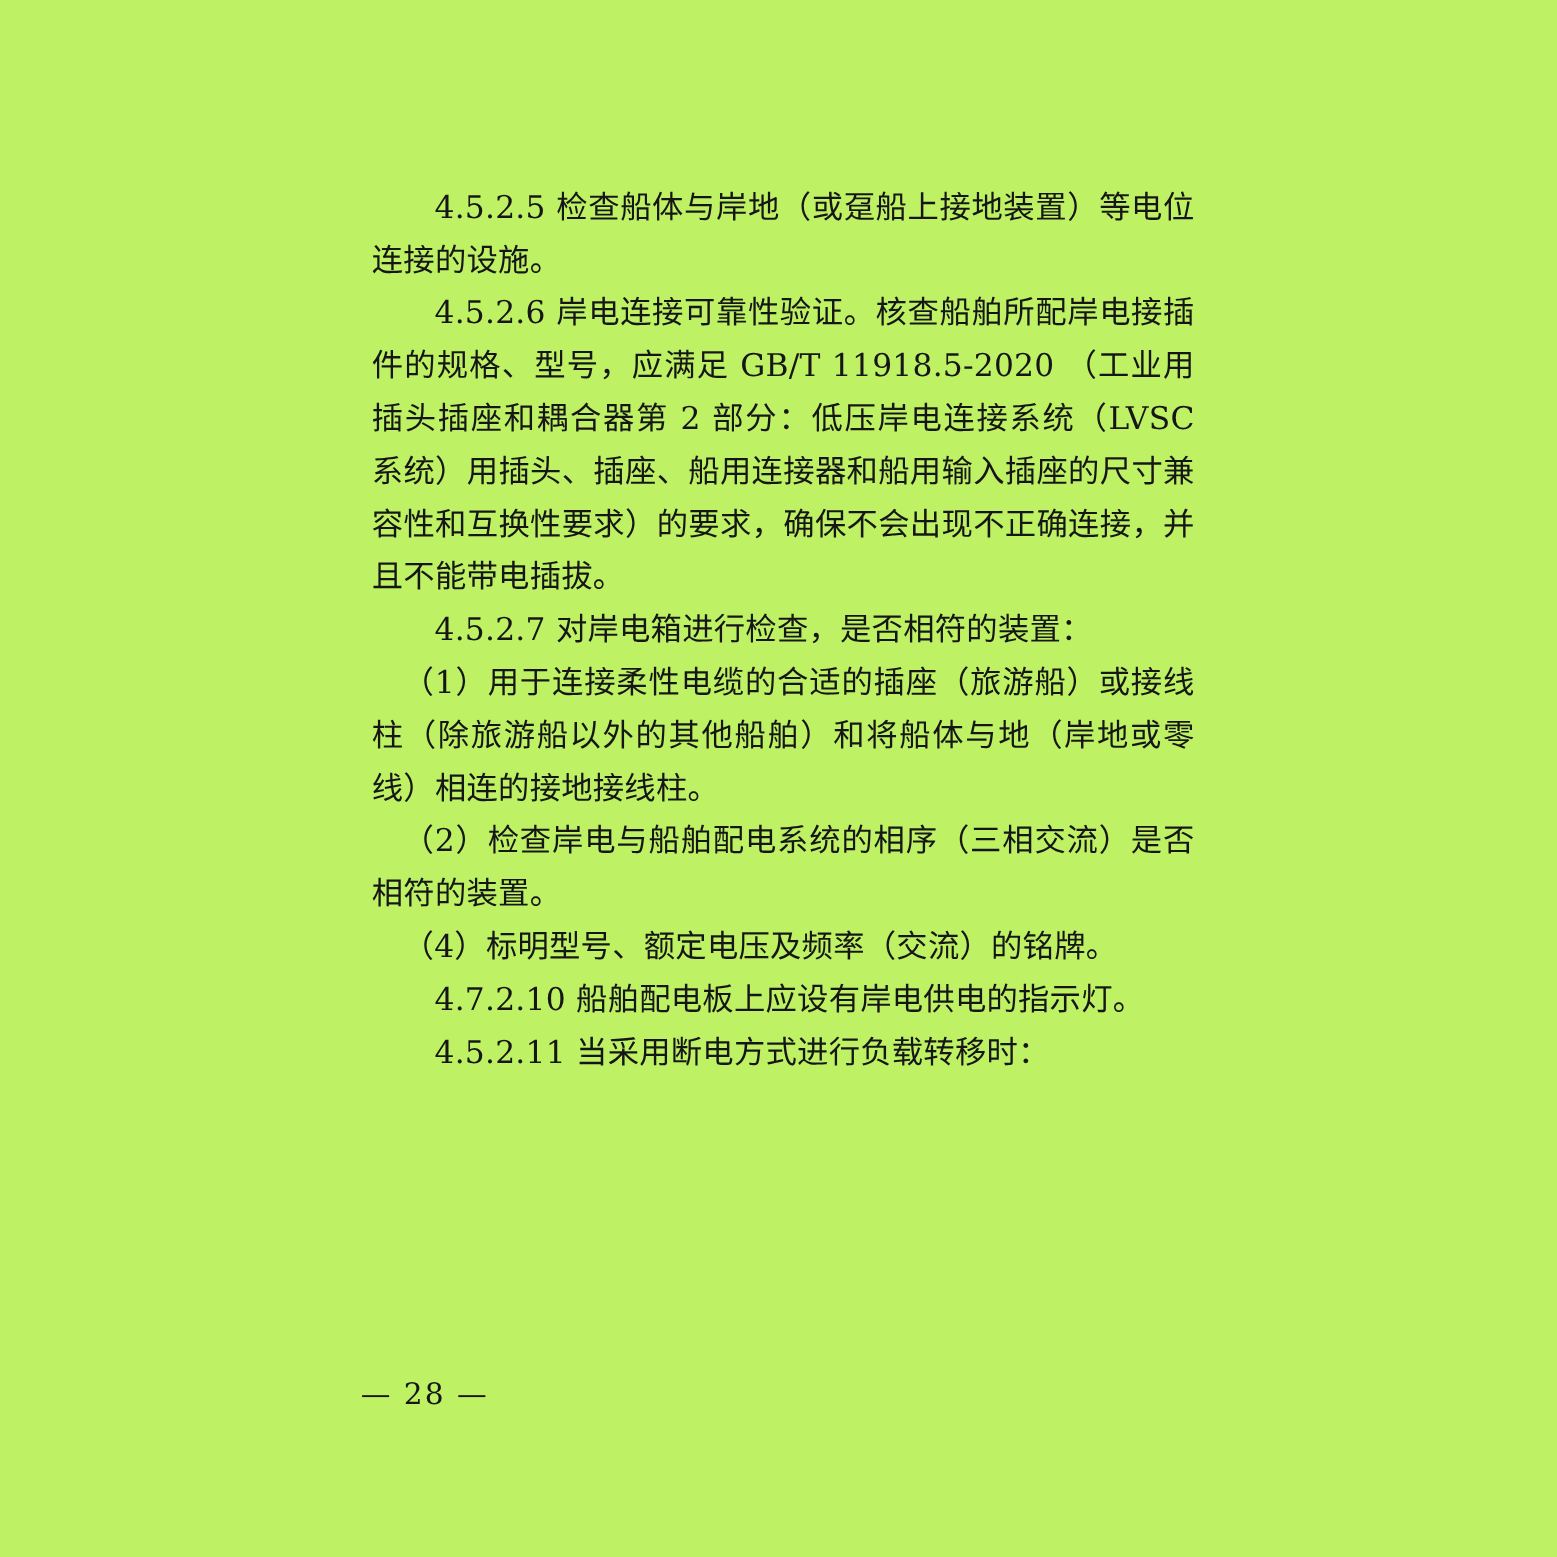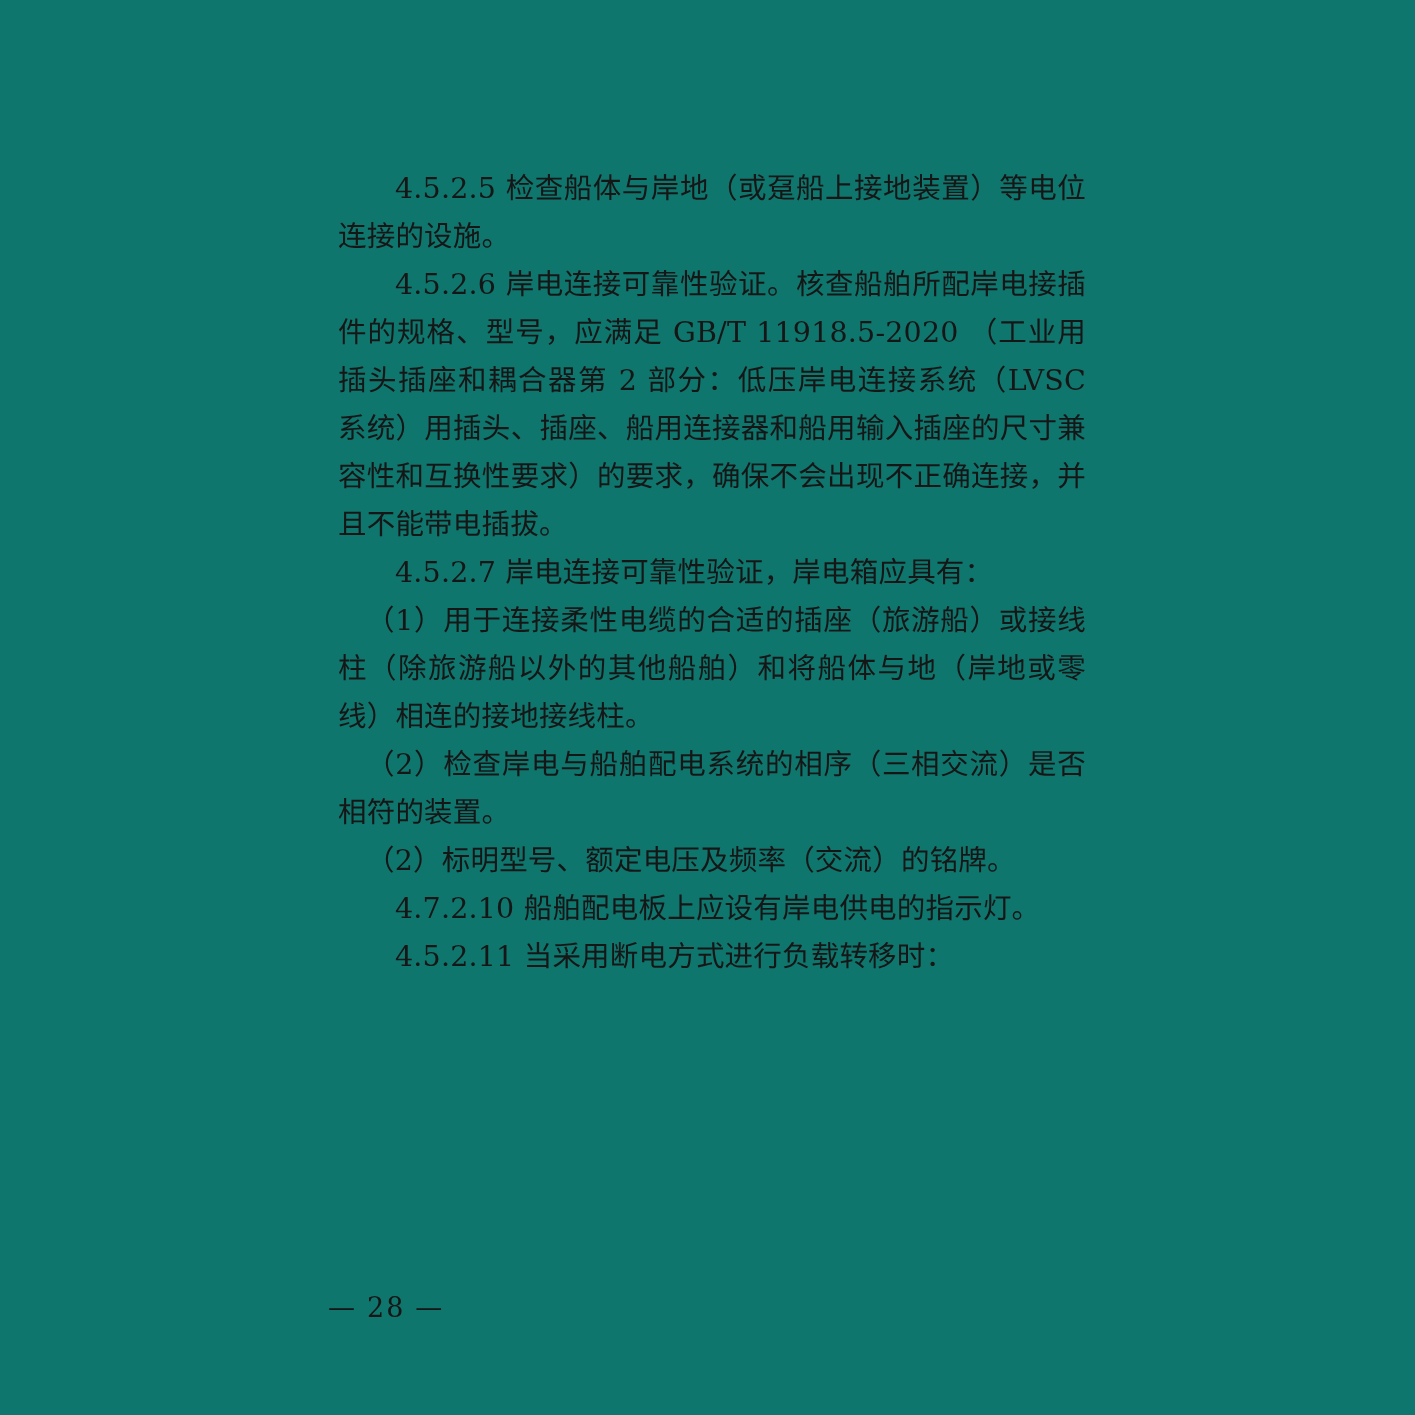--- a/index.html
+++ b/index.html
@@ -13,21 +13,21 @@
     background: #ffffff;
     font-family: "DejaVu Serif", "Liberation Serif", serif;
     color: #1a1a1a;
     overflow: hidden;
   }
   .page {
     position: relative;
     width: 1415px;
     height: 1415px;
     box-sizing: border-box;
-    background: #0f766e;
+    background: #bef264;
     padding-left: 47px;
   }
   .content {
     position: absolute;
     left: 338px;
     top: 165px;
     width: 748px;
   }
   .para {
     font-size: 28.5px;
@@ -47,46 +47,45 @@
   }
   .page-number {
     position: absolute;
     left: 318px;
     top: 1252px;
     font-size: 27px;
     letter-spacing: 2px;
     color: #161616;
     font-weight: 500;
     font-family: "DejaVu Serif", "Liberation Serif", serif;
-    margin-top: 40px;
   }
   .pn-dash {
     display: inline-block;
     padding: 0 10px;
   }
 </style>
 </head>
 <body>
 
 <div class="page">
 
   <div class="content">
 
     <p class="para indent">4.5.2.5  检查船体与岸地（或趸船上接地装置）等电位连接的设施。</p>
 
     <p class="para indent">4.5.2.6  岸电连接可靠性验证。核查船舶所配岸电接插件的规格、型号，应满足 GB/T 11918.5-2020 （工业用插头插座和耦合器第 2 部分：低压岸电连接系统（LVSC 系统）用插头、插座、船用连接器和船用输入插座的尺寸兼容性和互换性要求）的要求，确保不会出现不正确连接，并且不能带电插拔。</p>
 
-    <p class="para indent">4.5.2.7  岸电连接可靠性验证，岸电箱应具有：</p>
+    <p class="para indent">4.5.2.7  对岸电箱进行检查，是否相符的装置：</p>
 
     <p class="para indent-half">（1）用于连接柔性电缆的合适的插座（旅游船）或接线柱（除旅游船以外的其他船舶）和将船体与地（岸地或零线）相连的接地接线柱。</p>
 
     <p class="para indent-half">（2）检查岸电与船舶配电系统的相序（三相交流）是否相符的装置。</p>
 
 
-    <p class="para indent-half">（2）标明型号、额定电压及频率（交流）的铭牌。</p>
+    <p class="para indent-half">（4）标明型号、额定电压及频率（交流）的铭牌。</p>
 
 
 
     <p class="para indent">4.7.2.10  船舶配电板上应设有岸电供电的指示灯。</p>
 
     <p class="para indent">4.5.2.11  当采用断电方式进行负载转移时：</p>
 
   </div>
 
   <div class="page-number">

